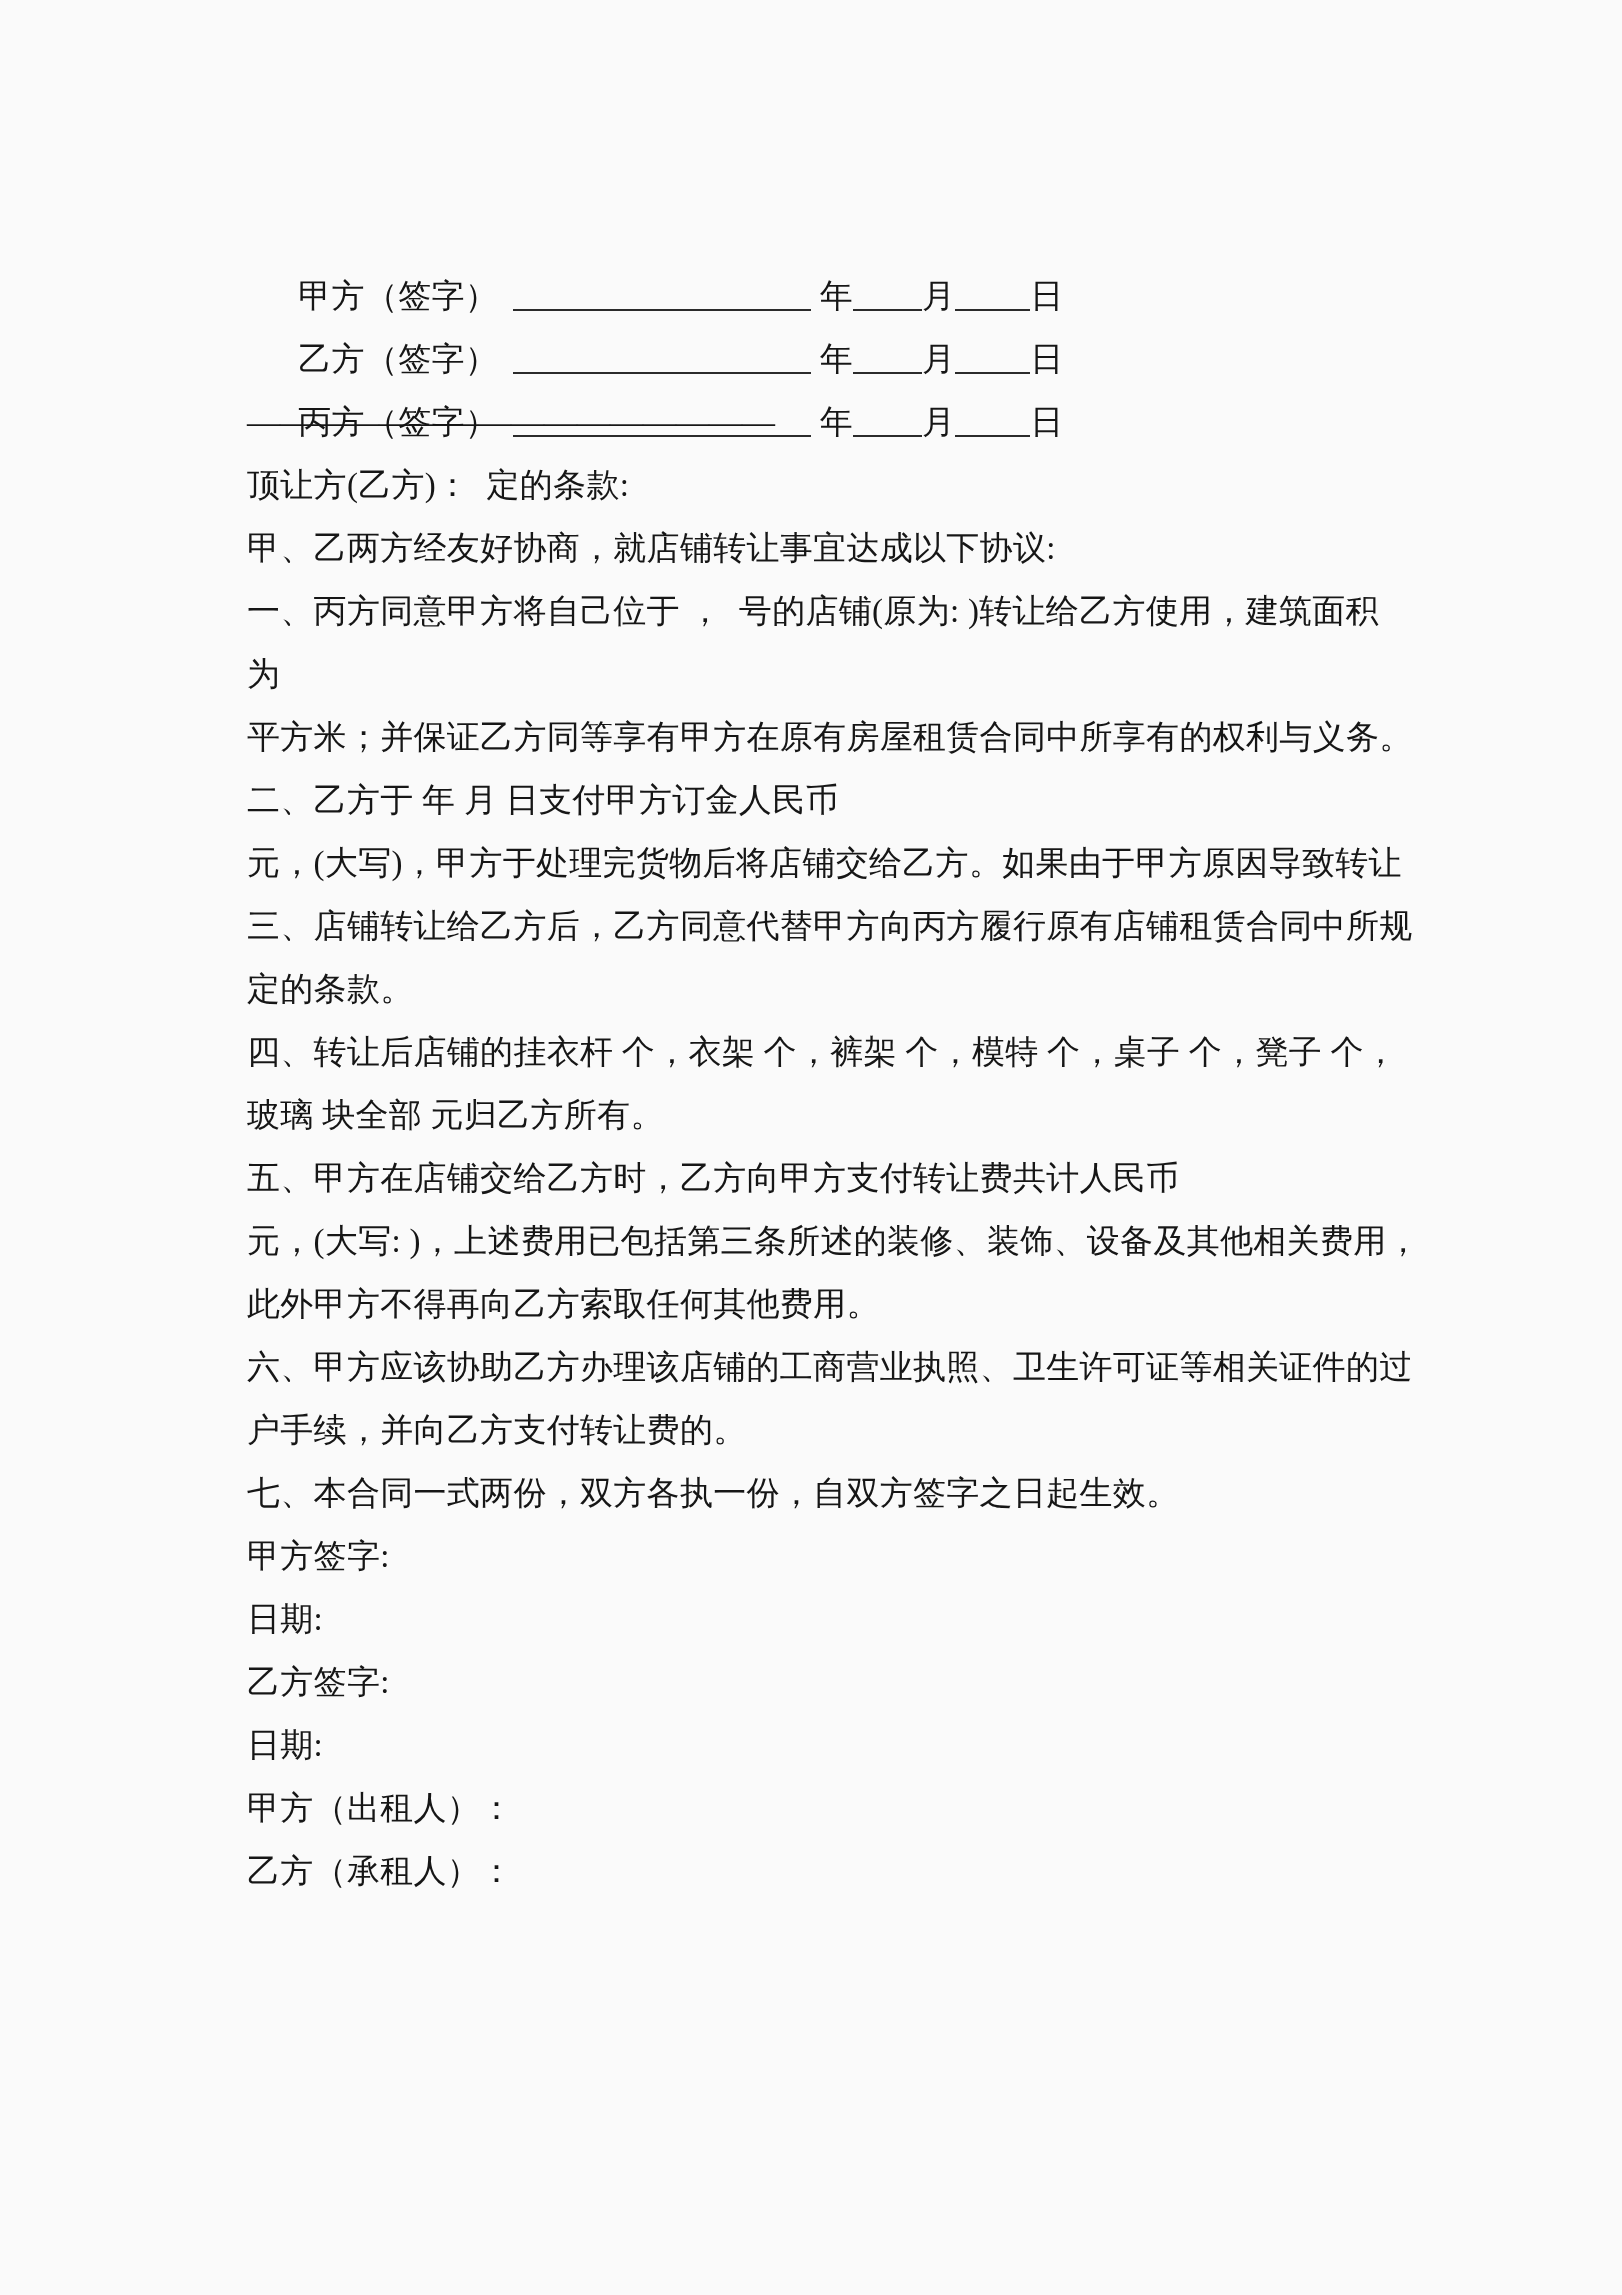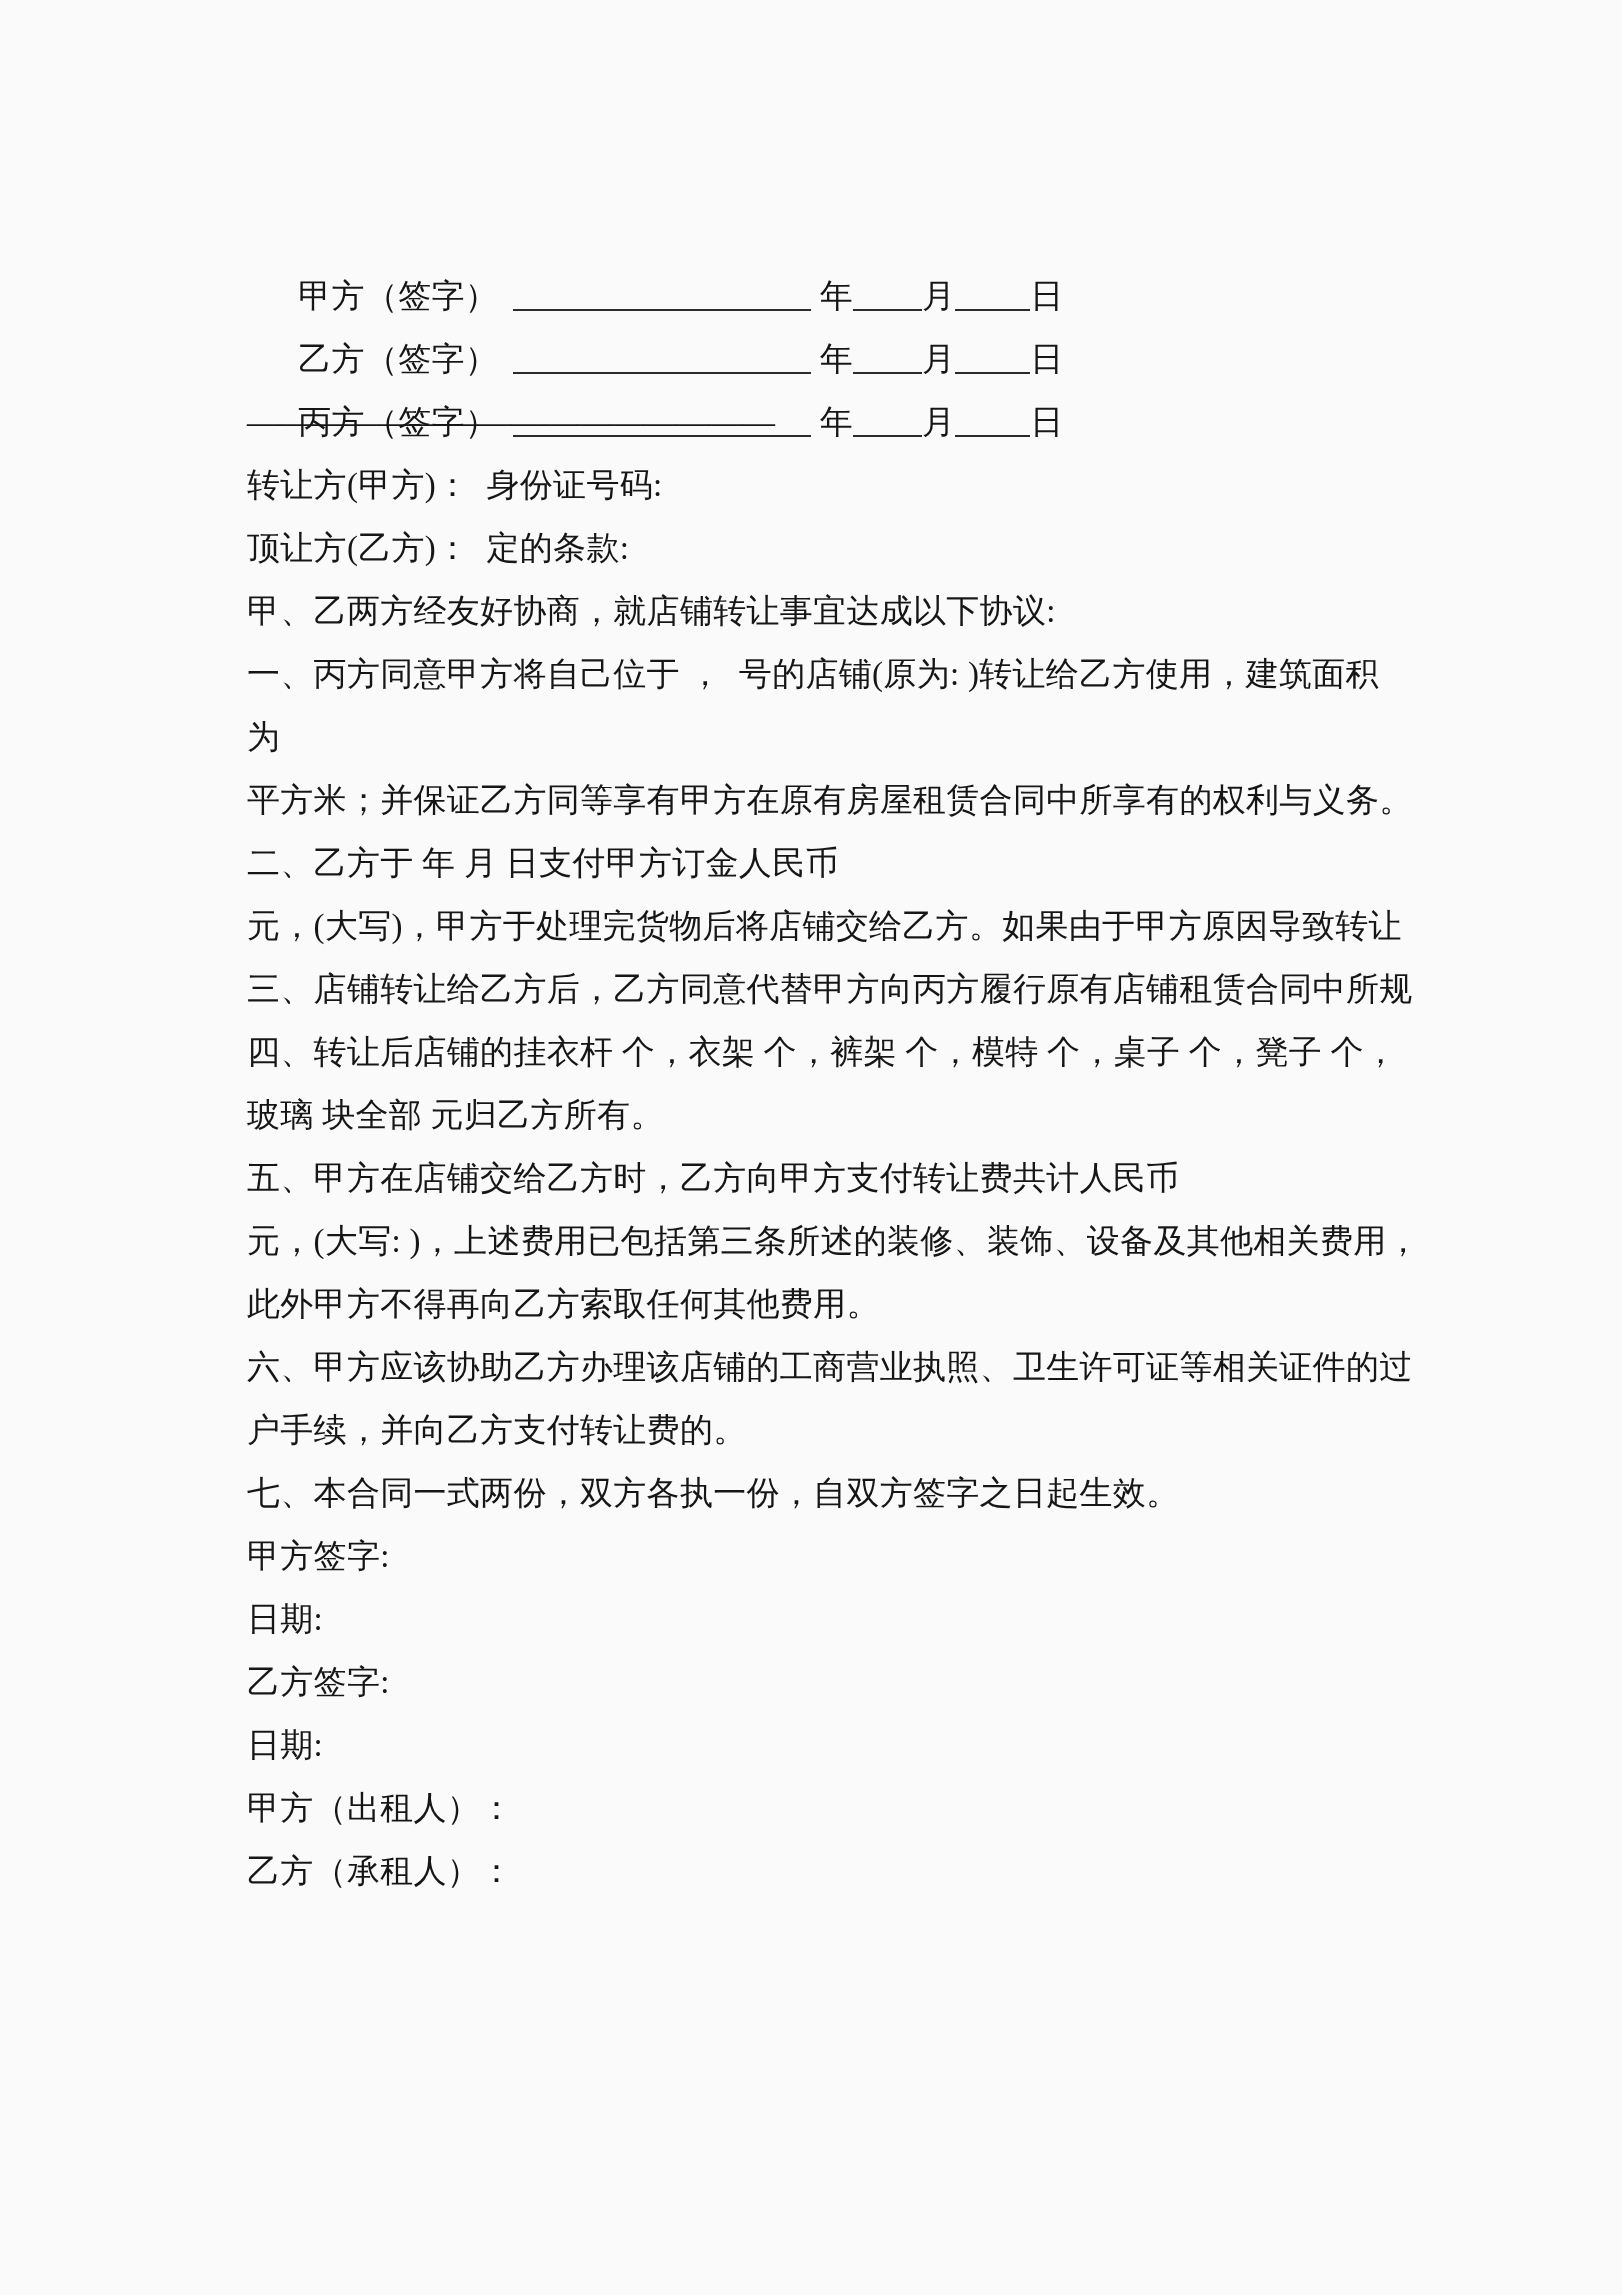--- a/index.html
+++ b/index.html
@@ -57,29 +57,29 @@
     </div>
     <div class="line">
       <span class="sig-label">乙方（签字）</span><span class="blank blank-long"></span><span class="date-char">年</span><span class="blank blank-short"></span><span class="date-char">月</span><span class="blank blank-short2"></span><span class="date-char">日</span>
     </div>
     <div class="line">
       <span class="sig-label">丙方（签字）</span><span class="blank blank-long"></span><span class="date-char">年</span><span class="blank blank-short"></span><span class="date-char">月</span><span class="blank blank-short2"></span><span class="date-char">日</span>
     </div>
 
     <div class="line divider">————————————————</div>
 
-    <div class="line">转让方(甲方)：  身份证号码:</div>
     <div class="line">顶让方(乙方)：  定的条款:</div>
     <div class="line">甲、乙两方经友好协商，就店铺转让事宜达成以下协议:</div>
     <div class="line">一、丙方同意甲方将自己位于 ，  号的店铺(原为: )转让给乙方使用，建筑面积</div>
     <div class="line">为</div>
     <div class="line">平方米；并保证乙方同等享有甲方在原有房屋租赁合同中所享有的权利与义务。</div>
     <div class="line">二、乙方于 年 月 日支付甲方订金人民币</div>
     <div class="line">元，(大写)，甲方于处理完货物后将店铺交给乙方。如果由于甲方原因导致转让</div>
     <div class="line">三、店铺转让给乙方后，乙方同意代替甲方向丙方履行原有店铺租赁合同中所规</div>
+    <div class="line">定的条款。</div>
     <div class="line">四、转让后店铺的挂衣杆 个，衣架 个，裤架 个，模特 个，桌子 个，凳子 个，</div>
     <div class="line">玻璃 块全部 元归乙方所有。</div>
     <div class="line">五、甲方在店铺交给乙方时，乙方向甲方支付转让费共计人民币</div>
     <div class="line">元，(大写: )，上述费用已包括第三条所述的装修、装饰、设备及其他相关费用，</div>
     <div class="line">此外甲方不得再向乙方索取任何其他费用。</div>
     <div class="line">六、甲方应该协助乙方办理该店铺的工商营业执照、卫生许可证等相关证件的过</div>
     <div class="line">户手续，并向乙方支付转让费的。</div>
     <div class="line">七、本合同一式两份，双方各执一份，自双方签字之日起生效。</div>
     <div class="line">甲方签字:</div>
     <div class="line">日期:</div>

